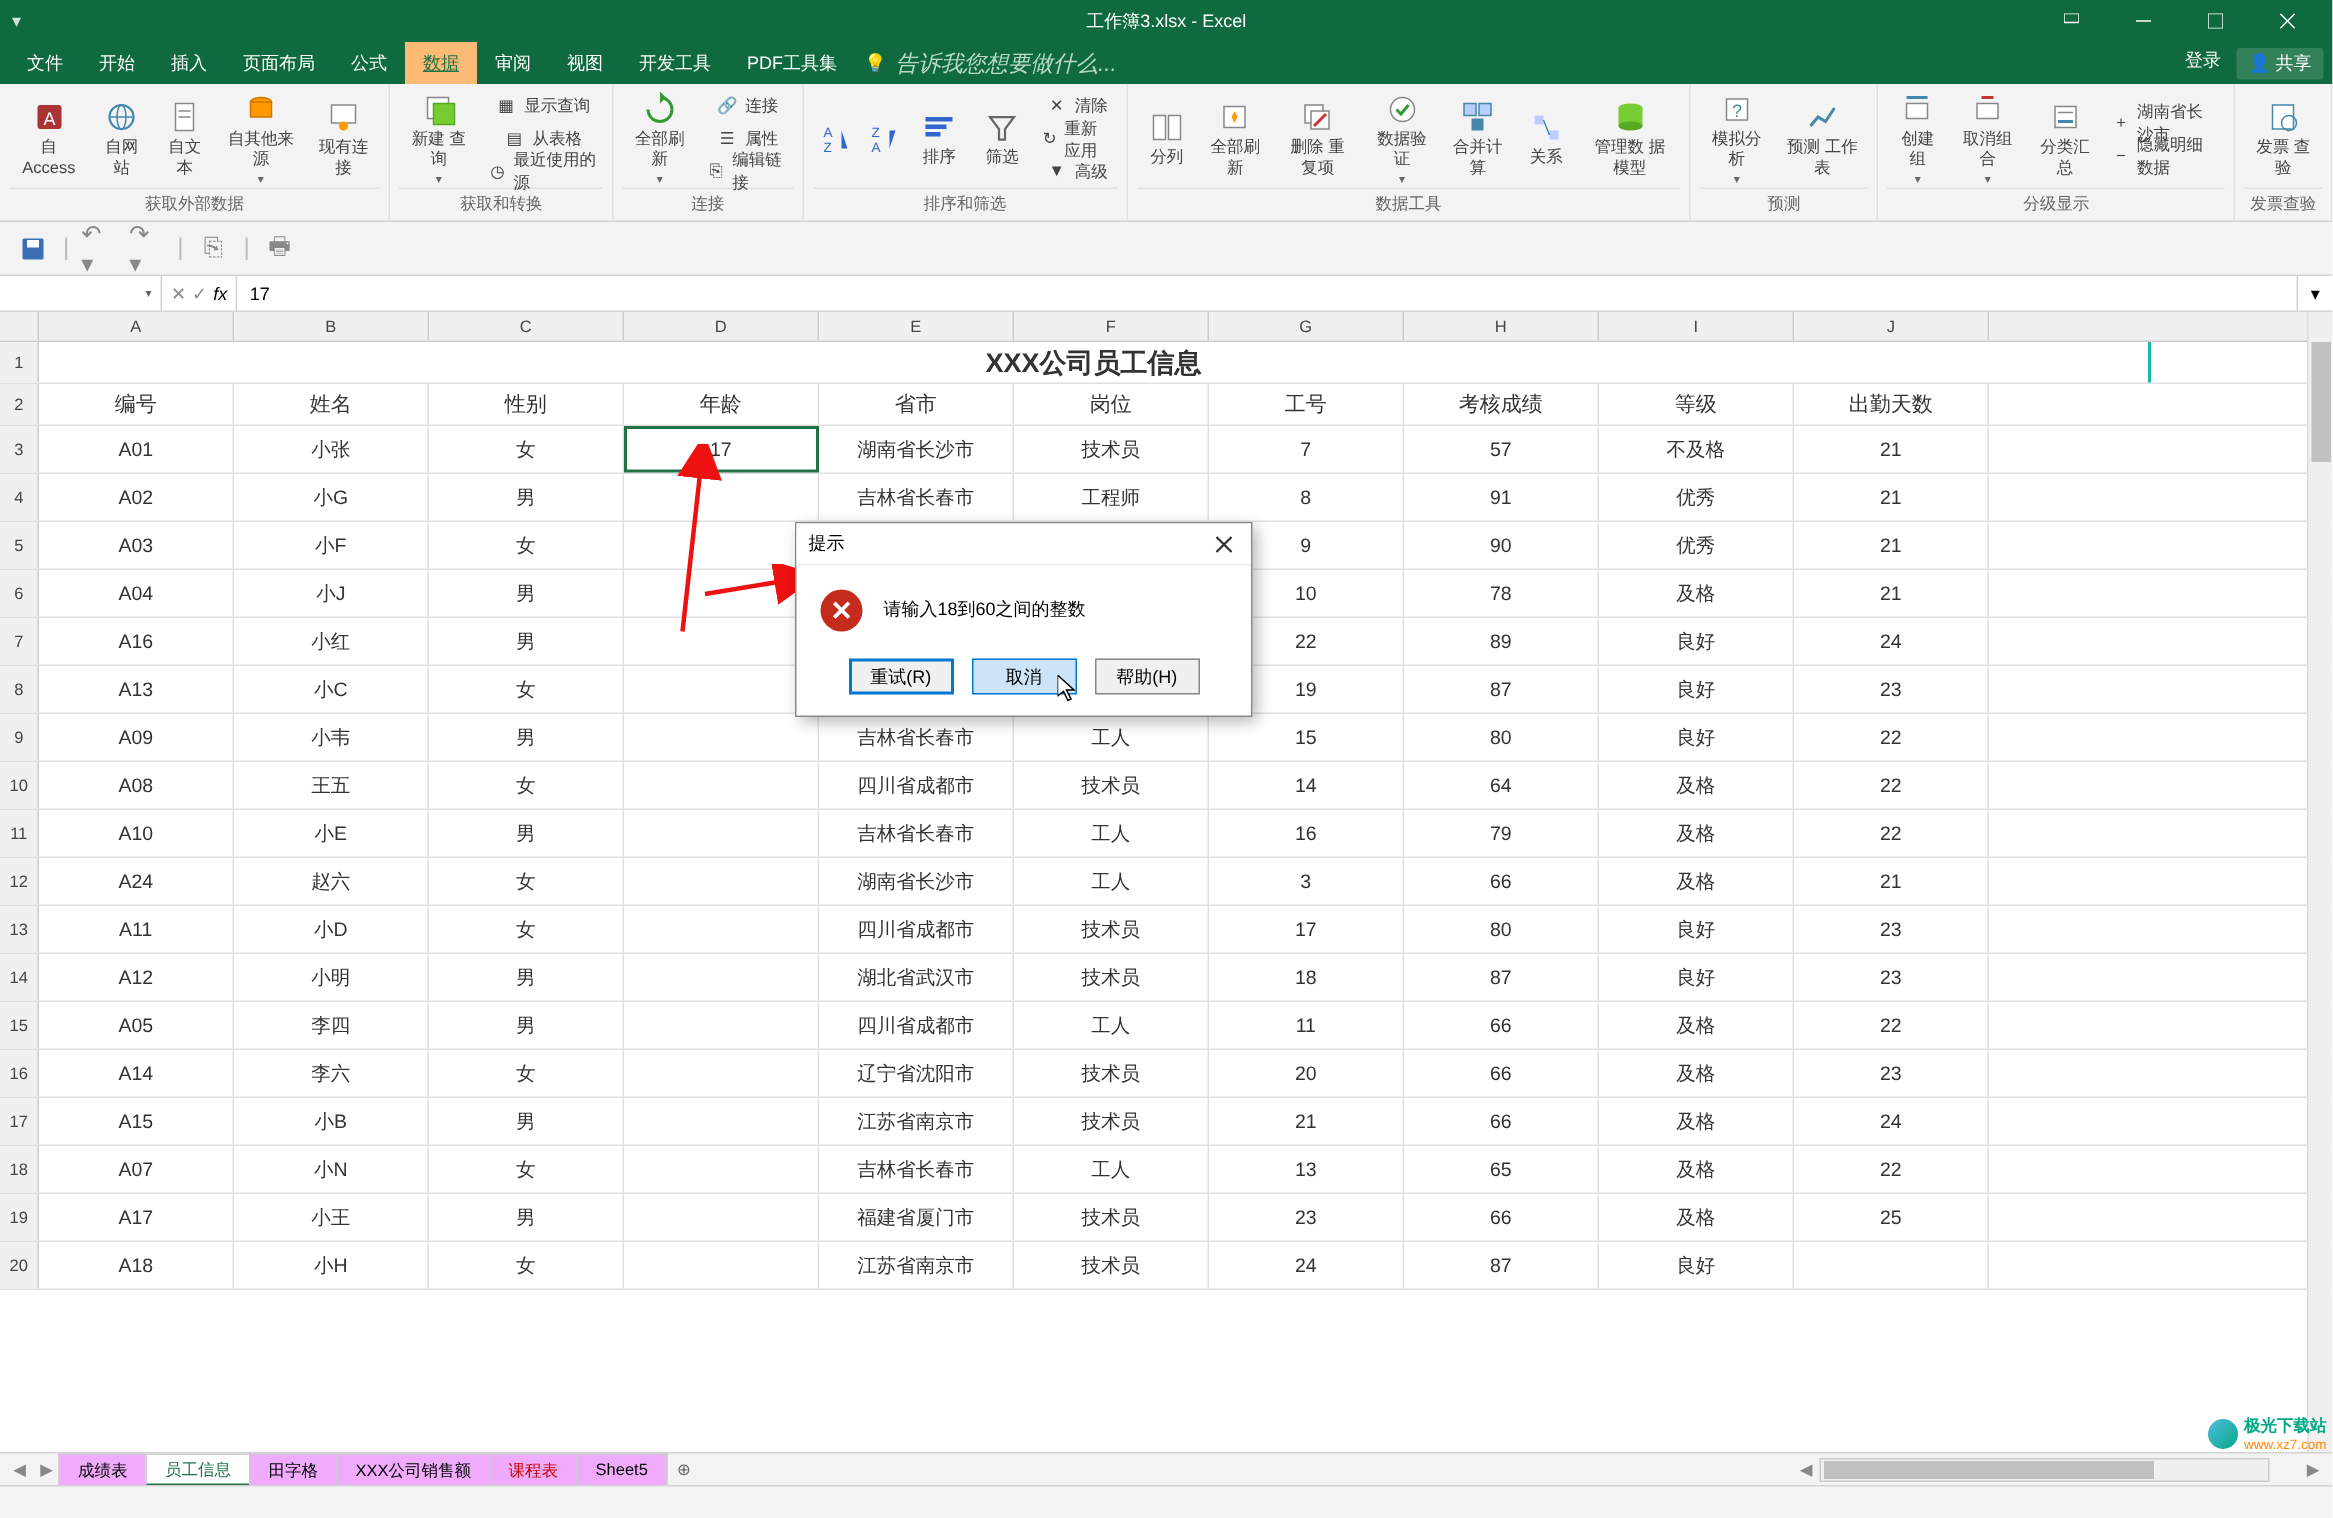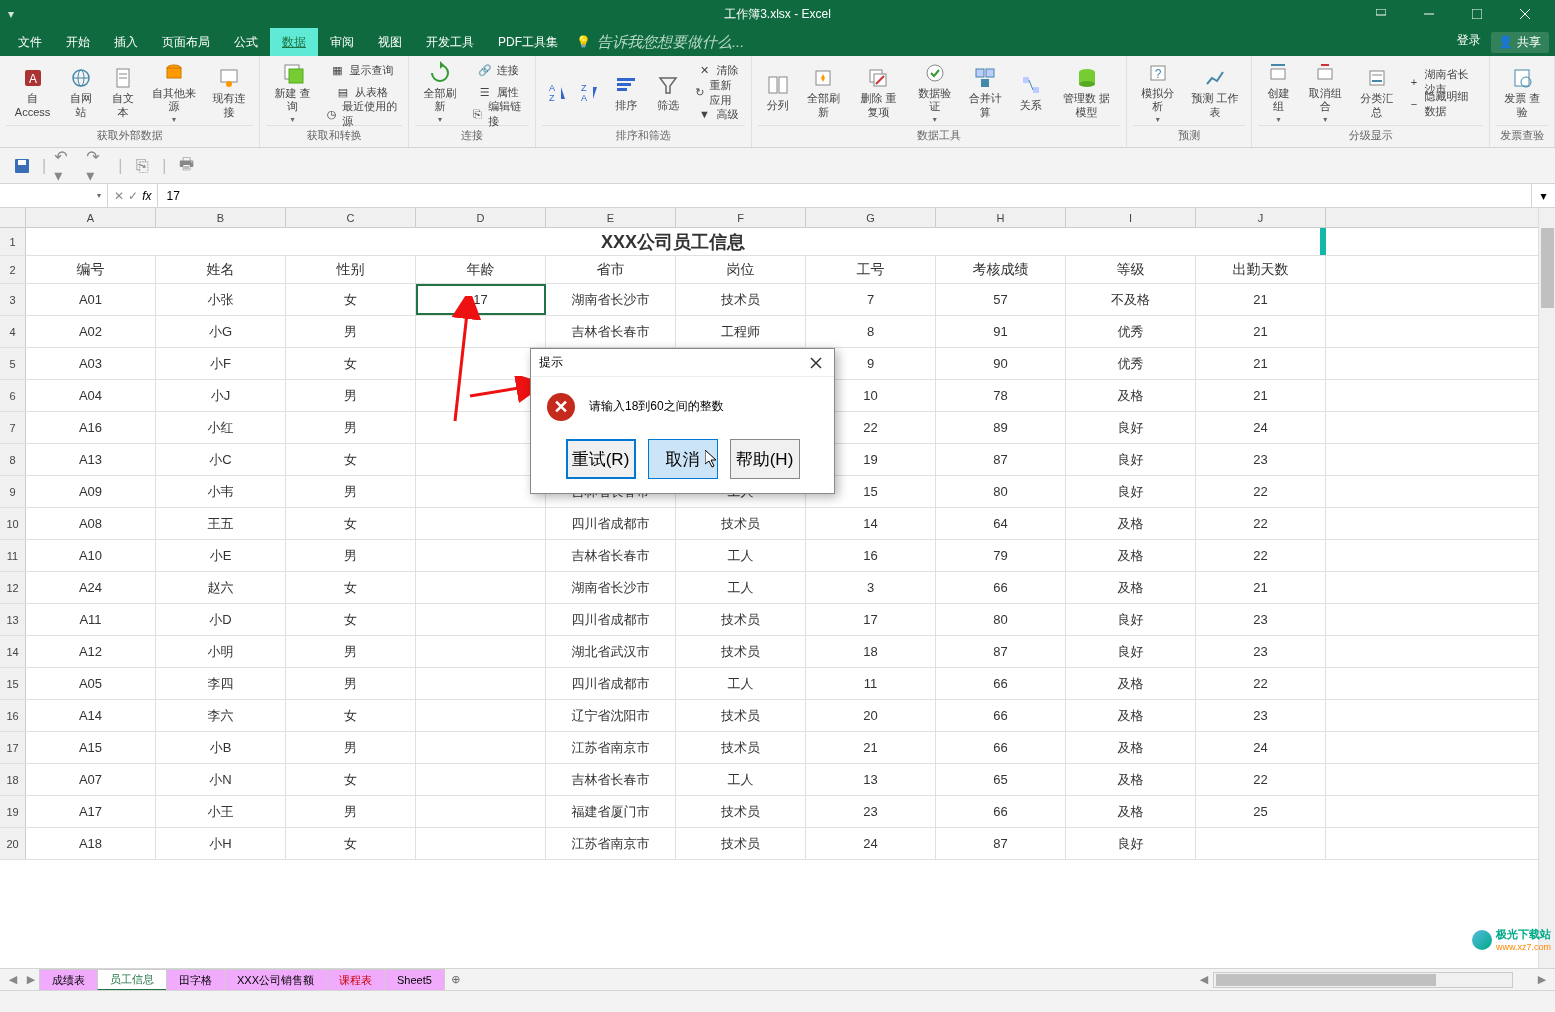--- a/index.html
+++ b/index.html
@@ -5,21 +5,21 @@
 *{margin:0;padding:0;box-sizing:border-box;font-family:"Microsoft YaHei",Arial,sans-serif;}
 body{background:#fff;overflow:hidden;width:1555px;height:1012px;position:relative;}
 .titlebar{background:#0f6b3f;height:28px;display:flex;align-items:center;justify-content:space-between;color:#fff;padding:0 8px;font-size:12px;}
 .titlebar .left{display:flex;gap:8px;align-items:center;}
 .titlebar .center{position:absolute;left:50%;transform:translateX(-50%);}
 .titlebar .right{display:flex;gap:4px;align-items:center;}
 .winbtn{width:44px;height:28px;display:flex;align-items:center;justify-content:center;cursor:pointer;}
 .winbtn svg{width:10px;height:10px;}
 .menubar{background:#0f6b3f;height:28px;display:flex;align-items:center;padding:0 6px;font-size:12px;color:#fff;}
 .menutab{padding:0 12px;height:28px;display:flex;align-items:center;cursor:pointer;}
-.menutab.active{background:#5eead4;color:#217346;text-decoration:underline;}
+.menutab.active{background:#fdba74;color:#217346;text-decoration:underline;}
 .menubar .spacer{flex:1;}
 .lightbulb{margin:0 6px;display:flex;align-items:center;}
 .tellme{color:#b9d8c8;font-style:italic;font-size:15px;}
 .sharebar{display:flex;gap:10px;}
 .ribbon{background:#f3f3f3;height:92px;border-bottom:1px solid #d4d4d4;display:flex;font-size:11px;color:#444;}
 .rgroup{display:flex;flex-direction:column;align-items:center;border-right:1px solid #e0e0e0;padding:4px 6px 2px;}
 .rgroup .row{display:flex;gap:2px;flex:1;}
 .rgroup .glabel{font-size:11px;color:#666;padding:2px 0;}
 .rbtn{display:flex;flex-direction:column;align-items:center;justify-content:center;padding:2px 6px;gap:2px;cursor:pointer;min-width:40px;}
 .rbtn.sm{min-width:0;padding:1px 4px;flex-direction:row;gap:4px;height:22px;}
@@ -58,28 +58,28 @@
 .sheetscroll{flex:1;}
 .hscroll{width:300px;height:16px;background:#f0f0f0;border:1px solid #ccc;margin-right:20px;position:relative;}
 .hscroll .thumb{position:absolute;left:2px;width:220px;height:12px;top:1px;background:#c0c0c0;}
 .statusbar{position:absolute;bottom:0;left:0;right:0;height:22px;background:#f3f3f3;border-top:1px solid #d4d4d4;}
 .dialog{position:absolute;left:530px;top:348px;width:305px;background:#fff;border:1px solid #888;box-shadow:3px 3px 10px rgba(0,0,0,0.3);z-index:100;font-size:12px;}
 .dialog .dtitle{height:28px;display:flex;align-items:center;justify-content:space-between;padding:0 8px;background:#fff;border-bottom:1px solid #eee;}
 .dialog .dclose{width:20px;height:20px;display:flex;align-items:center;justify-content:center;cursor:pointer;}
 .dialog .dbody{padding:16px 16px 8px;display:flex;gap:14px;align-items:flex-start;}
 .erricon{width:28px;height:28px;border-radius:50%;background:#c42b1c;display:flex;align-items:center;justify-content:center;color:#fff;font-weight:bold;font-size:18px;}
 .dialog .dbtns{display:flex;gap:12px;justify-content:center;padding:10px 0 14px;}
-.dbtn{min-width:70px;height:40px;border:1px solid #888;background:#f0f0f0;font-size:17px;cursor:pointer;}
+.dbtn{min-width:70px;height:24px;border:1px solid #888;background:#f0f0f0;font-size:12px;cursor:pointer;}
 .dbtn.hl{border:2px solid #0078d4;}
 .dbtn.hov{background:#cce4f7;border:1px solid #0078d4;}
 .arrow1{position:absolute;z-index:90;}
 .arrow2{position:absolute;z-index:90;}
 .vscroll{position:absolute;right:0;top:0;bottom:0;width:17px;background:#f0f0f0;border-left:1px solid #ddd;}
 .vscroll .vthumb{position:absolute;top:20px;width:13px;left:2px;height:80px;background:#c0c0c0;}
-.watermark{position:absolute;right:4px;bottom:60px;font-size:11px;color:#0a8;display:flex;align-items:center;gap:4px;z-index:50;}
+.watermark{position:absolute;right:4px;bottom:44px;font-size:11px;color:#0a8;display:flex;align-items:center;gap:4px;z-index:50;}
 .watermark .wicon{width:20px;height:20px;border-radius:50%;background:linear-gradient(135deg,#5bd,#0a8);}
 .cursor{position:absolute;left:705px;top:450px;z-index:200;pointer-events:none;}
 </style>
 </head>
 <body>
 
 <div class="titlebar">
   <div class="left">
     <span style="opacity:.8">▾</span>
   </div>
@@ -503,21 +503,21 @@
         <div class="ch cw-F">F</div>
         <div class="ch cw-G">G</div>
         <div class="ch cw-H">H</div>
         <div class="ch cw-I">I</div>
         <div class="ch cw-J">J</div>
       </div>
   </div>
   <div class="rows" id="rows">
     <div class="row hdrrow">
       <div class="rh">1</div>
-      <div class="cell titlerow" style="width:1300px;border-right:6px solid #14b8a6">XXX公司员工信息</div>
+      <div class="cell titlerow" style="width:1408px;border-right:2px solid #14b8a6">XXX公司员工信息</div>
     </div>
     <div class="row hdrrow">
       <div class="rh">2</div>
       <div id="header-cells" style="display:flex">
           <div class="cell colhdr cw-A">编号</div>
           <div class="cell colhdr cw-B">姓名</div>
           <div class="cell colhdr cw-C">性别</div>
           <div class="cell colhdr cw-D">年龄</div>
           <div class="cell colhdr cw-E">省市</div>
           <div class="cell colhdr cw-F">岗位</div>

